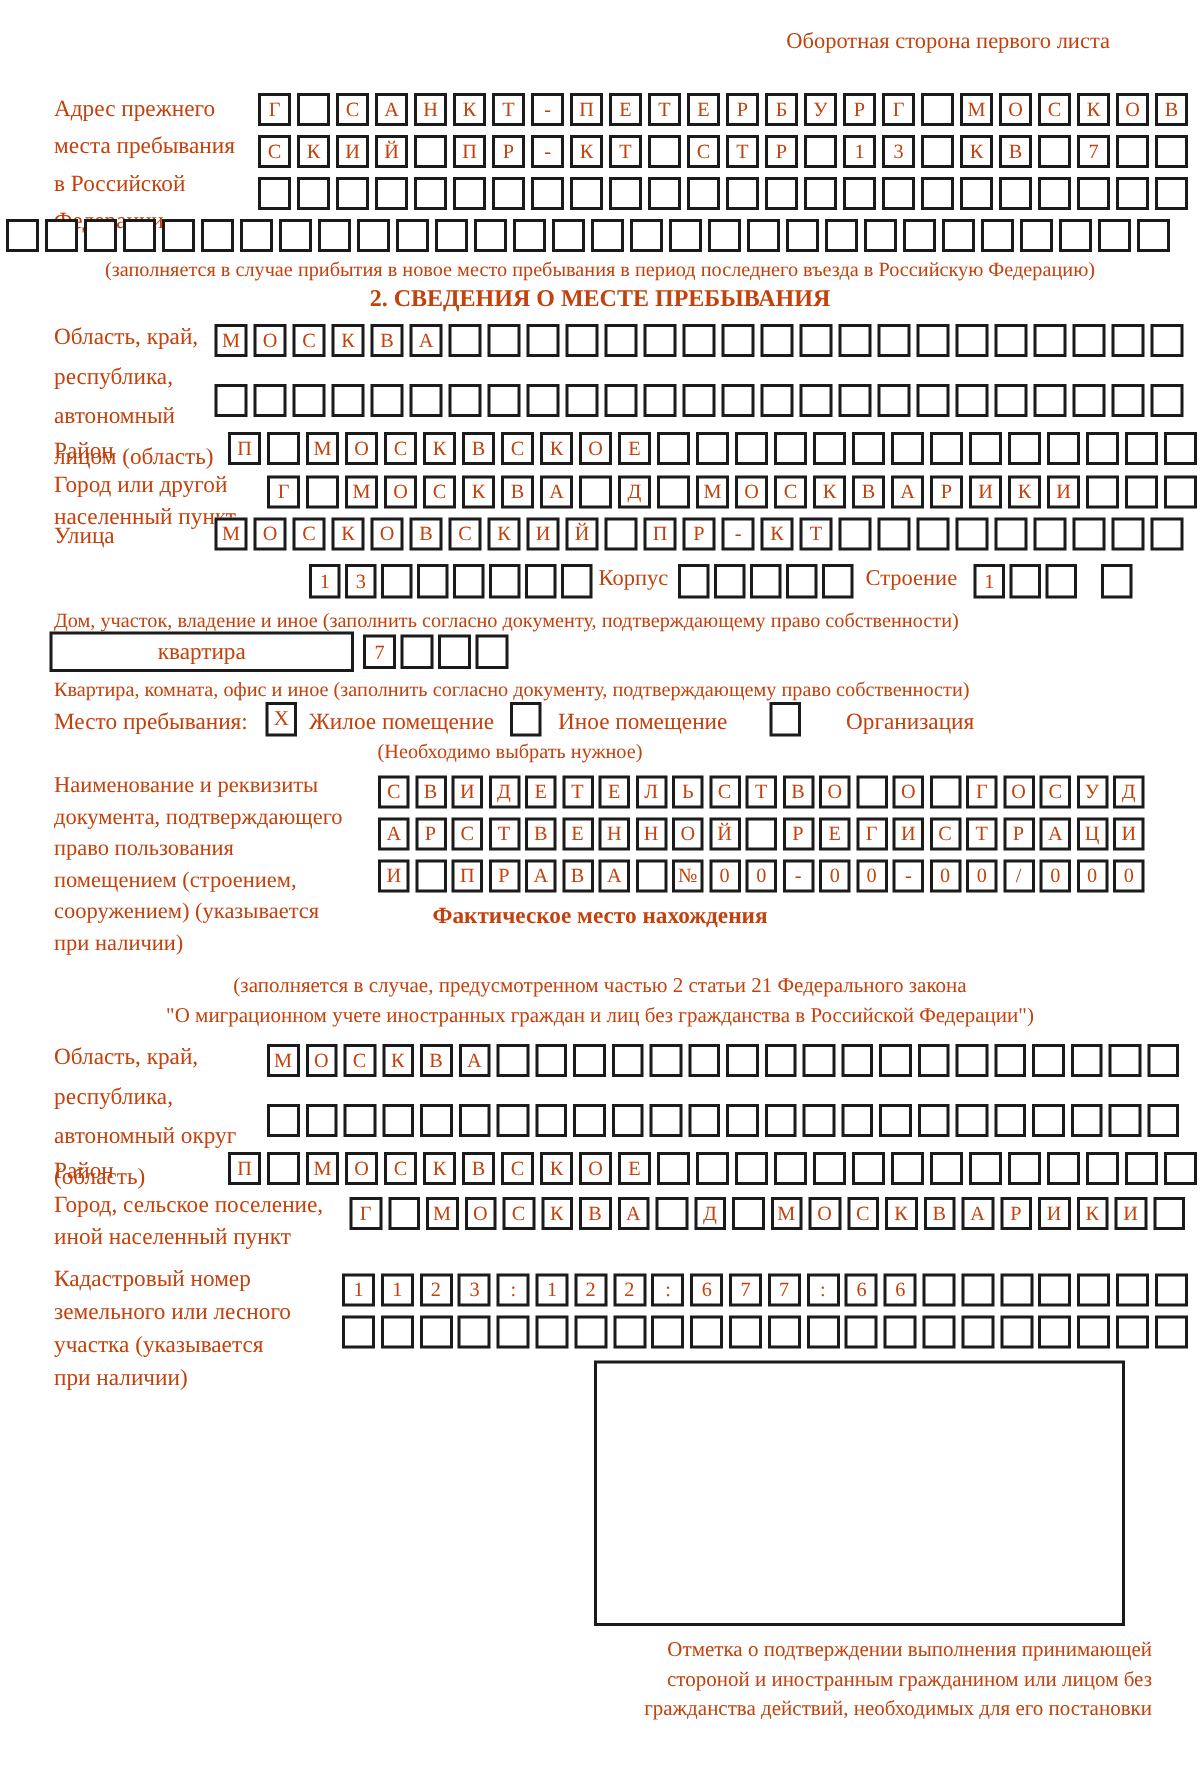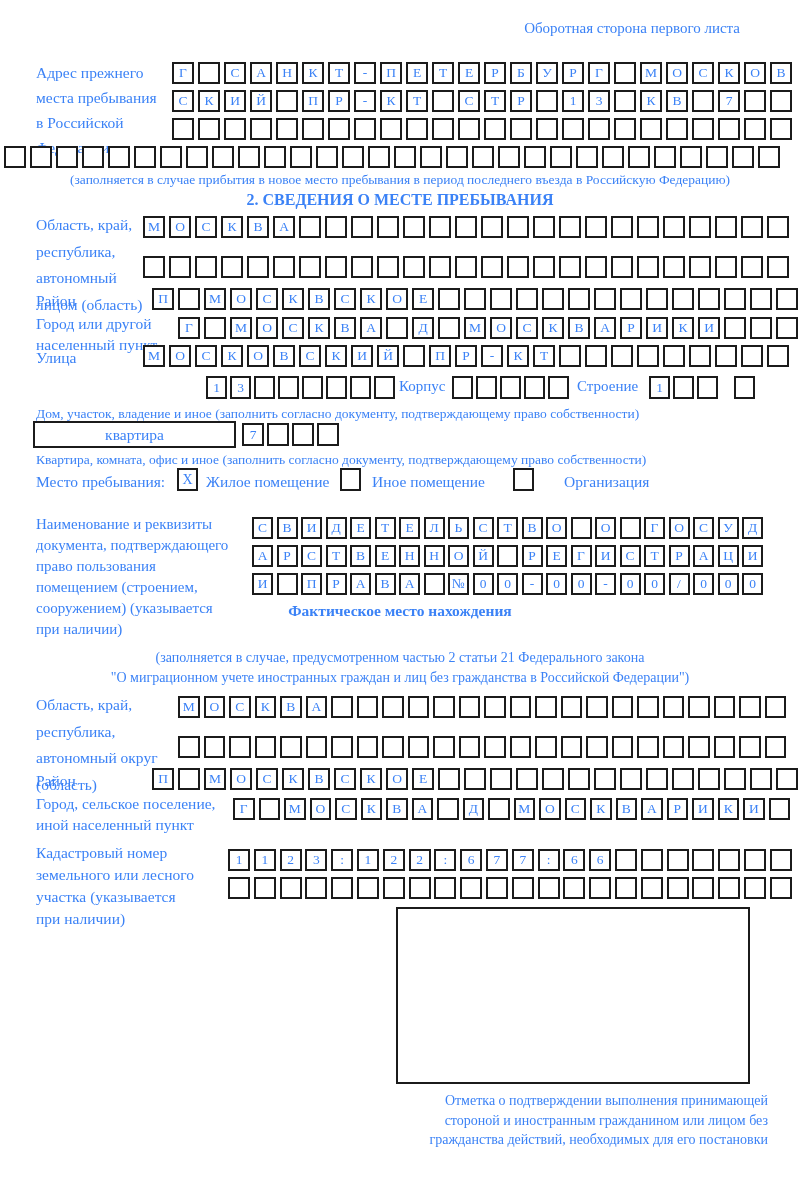--- a/index.html
+++ b/index.html
@@ -1,18 +1,18 @@
 <!DOCTYPE html>
 <html><head>
 <meta charset="utf-8">
 <style>
   html,body{margin:0;padding:0;background:#fff;}
   .page{
     position:relative;width:800px;height:1180px;background:#fff;
-    font-family:"Liberation Serif","DejaVu Serif",serif;color:#3b82f6;overflow:hidden;
+    font-family:"Liberation Serif","DejaVu Serif",serif;color:#c2410c;overflow:hidden;
   }
   .abs{position:absolute;}
   .lbl{font-size:15.5px;line-height:25px;}
   .cap{font-size:13.5px;}
   .title{font-weight:bold;font-size:16px;}
   .cellrow{position:absolute;display:flex;gap:4px;}
   .cellrow .cell{
     width:var(--cw,22px);height:var(--ch,22px);box-sizing:border-box;
     border:2px solid #1b1b1b;display:flex;align-items:center;justify-content:center;
     font-size:13.5px;background:#fff;flex:0 0 auto;
@@ -347,20 +347,21 @@
     </div>
   <div class="abs cap" style="left:36px;top:452px;">Квартира, комната, офис и иное (заполнить согласно документу, подтверждающему право собственности)</div>
 
   <div class="abs lbl" style="left:36px;top:469px;">Место пребывания:</div>
   <div class="checkbox" style="left:177px;top:468px;">X</div>
   <div class="abs lbl" style="left:206px;top:469px;">Жилое помещение</div>
   <div class="checkbox" style="left:340px;top:468px;"></div>
   <div class="abs lbl" style="left:372px;top:469px;">Иное помещение</div>
   <div class="checkbox" style="left:513px;top:468px;"></div>
   <div class="abs lbl" style="left:564px;top:469px;">Организация</div>
+  <div class="abs cap" style="left:150px;top:493px;width:380px;text-align:center;">(Необходимо выбрать нужное)</div>
 
   <div class="abs" style="left:36px;top:514px;font-size:15px;line-height:21px;">
       <div>Наименование и реквизиты</div>
       <div>документа, подтверждающего</div>
       <div>право пользования</div>
       <div>помещением (строением,</div>
       <div>сооружением) (указывается</div>
       <div>при наличии)</div>
     </div>
   <div class="cellrow" style="left:252px;top:517px;--cw:21px;gap:3.5px;">

